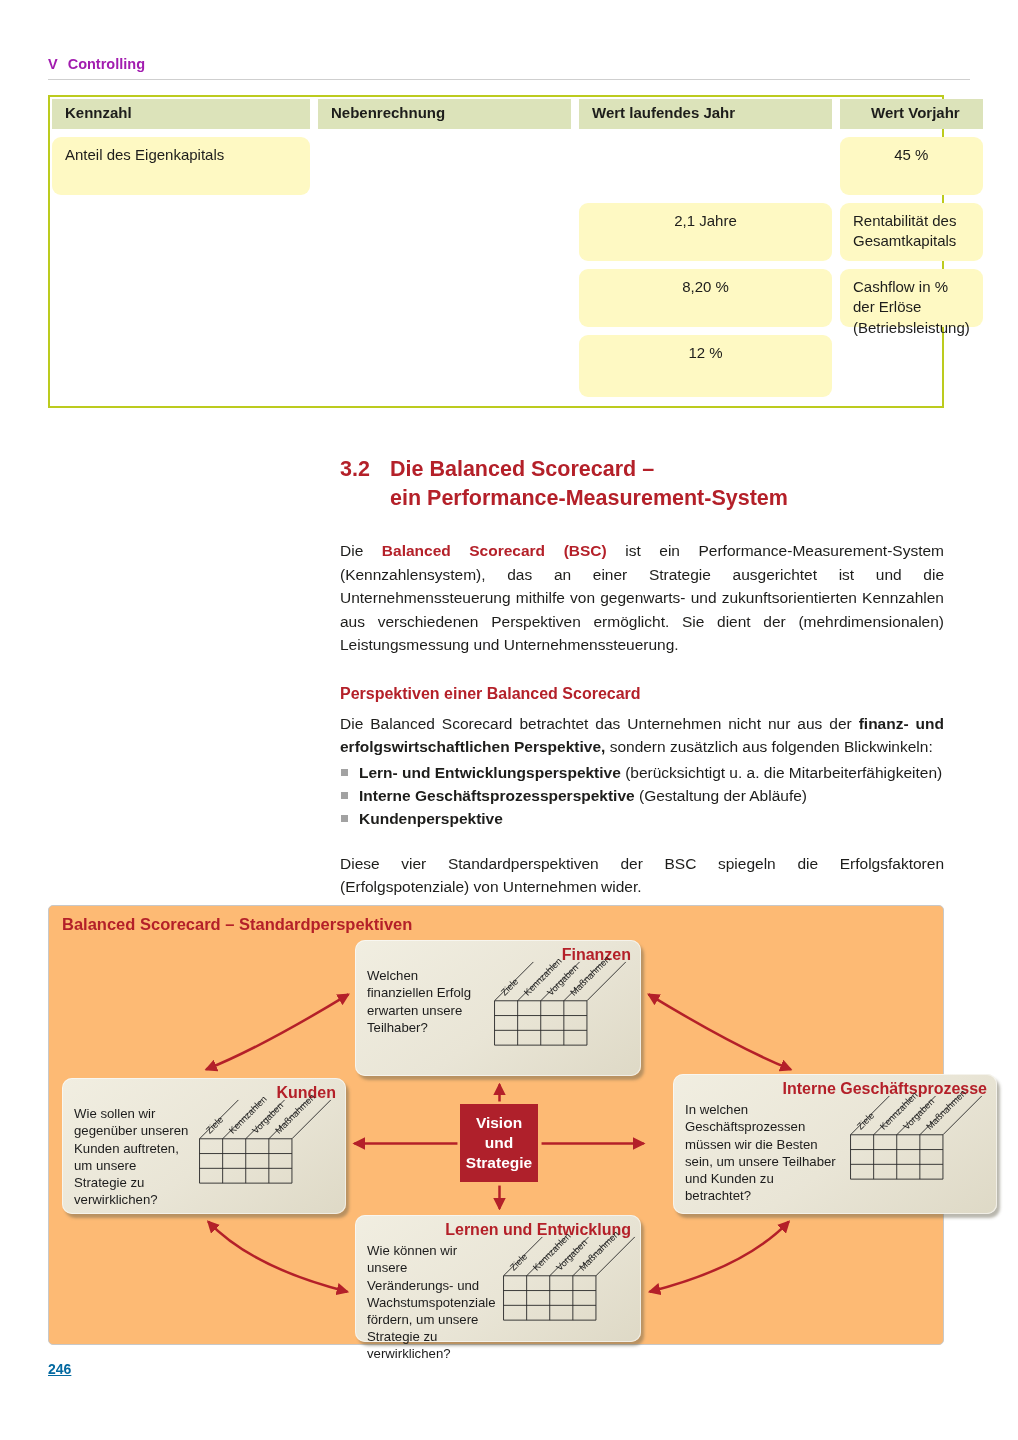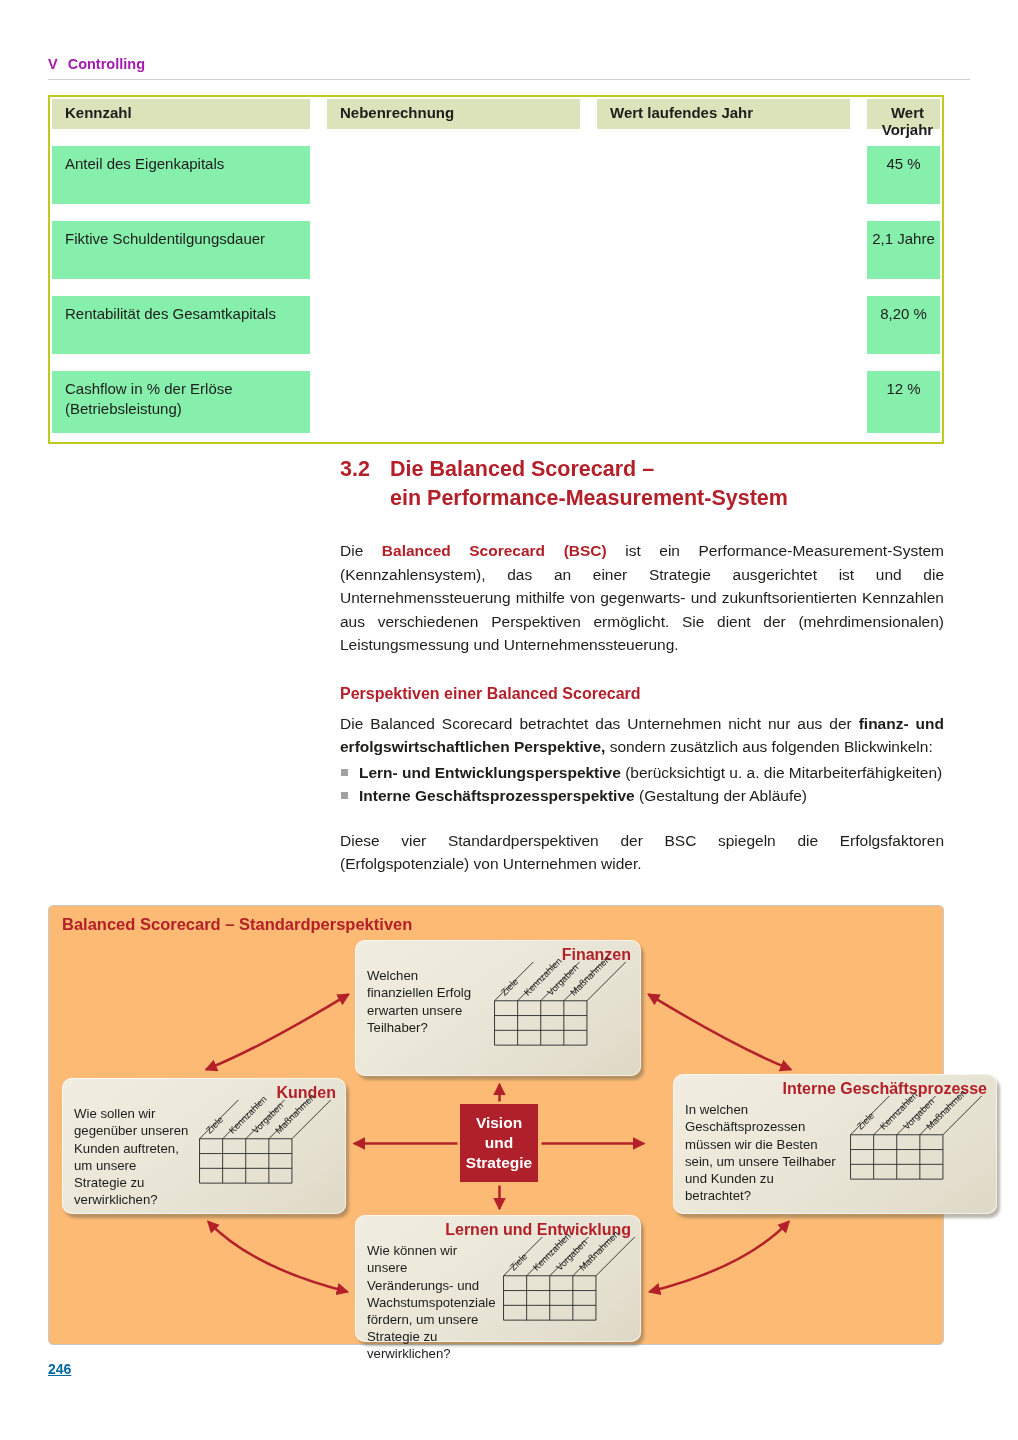--- a/index.html
+++ b/index.html
@@ -11,25 +11,25 @@
   .running-head{position:absolute;left:48px;top:56px;color:#a21caf;font-size:14.5px;font-weight:bold;}
   .running-head .chap{margin-right:10px;}
   .head-rule{position:absolute;left:48px;top:79px;width:922px;height:1px;background:#cfcfcf;}
 
   
   .ws-frame{
     position:absolute;left:48px;top:95px;width:896px;box-sizing:border-box;
     border:2px solid #bccb1e;background:#ffffff;padding:2px 2px 9px 2px;
   }
   .ws-grid{display:grid;grid-template-columns:258px 253px 253px 1fr;
-    grid-template-rows:30px 58px 58px 58px 62px;gap:17px;}
+    grid-template-rows:30px 58px 58px 58px 62px;gap:8px;}
   .wh{background:#dce3ba;font-weight:bold;font-size:15px;padding:5px 13px 0 13px;box-sizing:border-box;}
   .wh.center{text-align:center;padding-left:8px;padding-right:0;}
   .wc{font-size:15px;padding:8px 13px 0 13px;box-sizing:border-box;line-height:1.35;}
-  .bg-cream{background:#86efac;}
+  .bg-cream{background:#fef9c3;border-radius:9px;}
   .bg-white{background:#ffffff;}
   .wc.val{text-align:center;padding-left:0;padding-right:0;}
 
   
   .main-col{position:absolute;left:340px;top:455px;width:604px;}
   .h1{display:flex;color:#b42029;font-size:21.5px;font-weight:bold;line-height:1.33;margin:0;}
   .h1 .h1-num{width:50px;flex:none;}
   .h1 .h1-lines span{display:block;}
   .para{font-size:15.5px;line-height:1.52;text-align:justify;margin:0;}
   .p1{margin-top:27px;}
@@ -80,21 +80,20 @@
       <div class="wh">Kennzahl</div>
       <div class="wh">Nebenrechnung</div>
       <div class="wh">Wert laufendes Jahr</div>
       <div class="wh center">Wert Vorjahr</div>
 
       <div class="wc bg-cream">Anteil des Eigenkapitals</div>
       <div class="wc bg-white"></div>
       <div class="wc bg-white"></div>
       <div class="wc bg-cream val">45 %</div>
 
-      <div class="wc bg-cream">Fiktive Schuldentilgungsdauer</div>
       <div class="wc bg-white"></div>
       <div class="wc bg-white"></div>
       <div class="wc bg-cream val">2,1 Jahre</div>
 
       <div class="wc bg-cream">Rentabilität des Gesamtkapitals</div>
       <div class="wc bg-white"></div>
       <div class="wc bg-white"></div>
       <div class="wc bg-cream val">8,20 %</div>
 
       <div class="wc bg-cream">Cashflow in % der Erlöse (Betriebsleistung)</div>
@@ -113,20 +112,21 @@
       </span>
     </h1>
     <p class="para p1"><span>Die </span><span class="hl-red">Balanced Scorecard (BSC)</span><span> ist ein Performance-Measurement-System (Kennzahlensystem), das an einer Strategie ausgerichtet ist und die Unternehmenssteuerung mithilfe von gegenwarts- und zukunftsorientierten Kennzahlen aus verschiedenen Perspektiven ermöglicht. Sie dient der (mehrdimensionalen) Leistungsmessung und Unternehmenssteuerung.</span></p>
 
     <h2 class="h2">Perspektiven einer Balanced Scorecard</h2>
     <p class="para p2"><span>Die Balanced Scorecard betrachtet das Unternehmen nicht nur aus der </span><span class="b">finanz- und erfolgswirtschaftlichen Perspektive,</span><span> sondern zusätzlich aus folgenden Blickwinkeln:</span></p>
 
     <ul class="bullets">
       <li><span class="sq"></span><span class="b">Lern- und Entwicklungsperspektive</span><span> (berücksichtigt u. a. die Mitarbeiterfähigkeiten)</span></li>
       <li><span class="sq"></span><span class="b">Interne Geschäftsprozessperspektive</span><span> (Gestaltung der Abläufe)</span></li>
+      <li><span class="sq"></span><span class="b">Kundenperspektive</span><span></span></li>
     </ul>
 
     <p class="para p3">Diese vier Standardperspektiven der BSC spiegeln die Erfolgsfaktoren (Erfolgspotenziale) von Unternehmen wider.</p>
   </div>
 
   <div class="diagram">
     <div class="diagram-title">Balanced Scorecard – Standardperspektiven</div>
 
     <svg class="arrows" viewBox="0 0 893 437">
       <defs>

